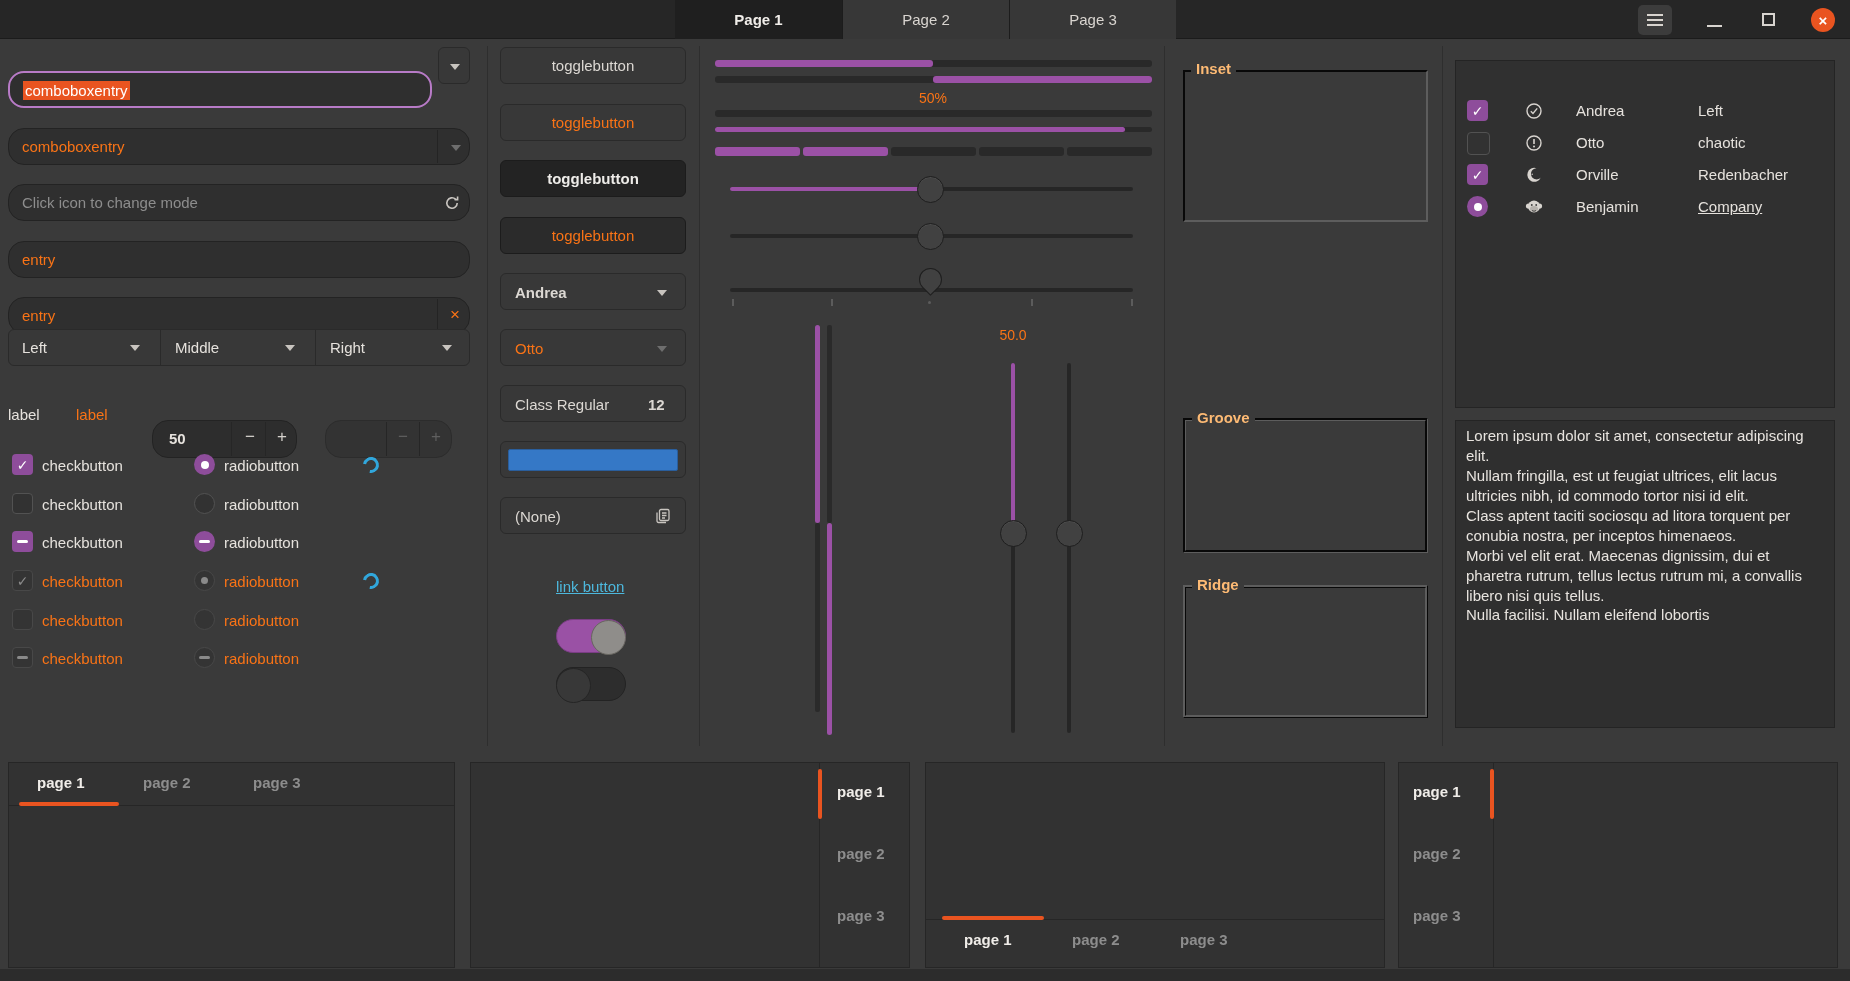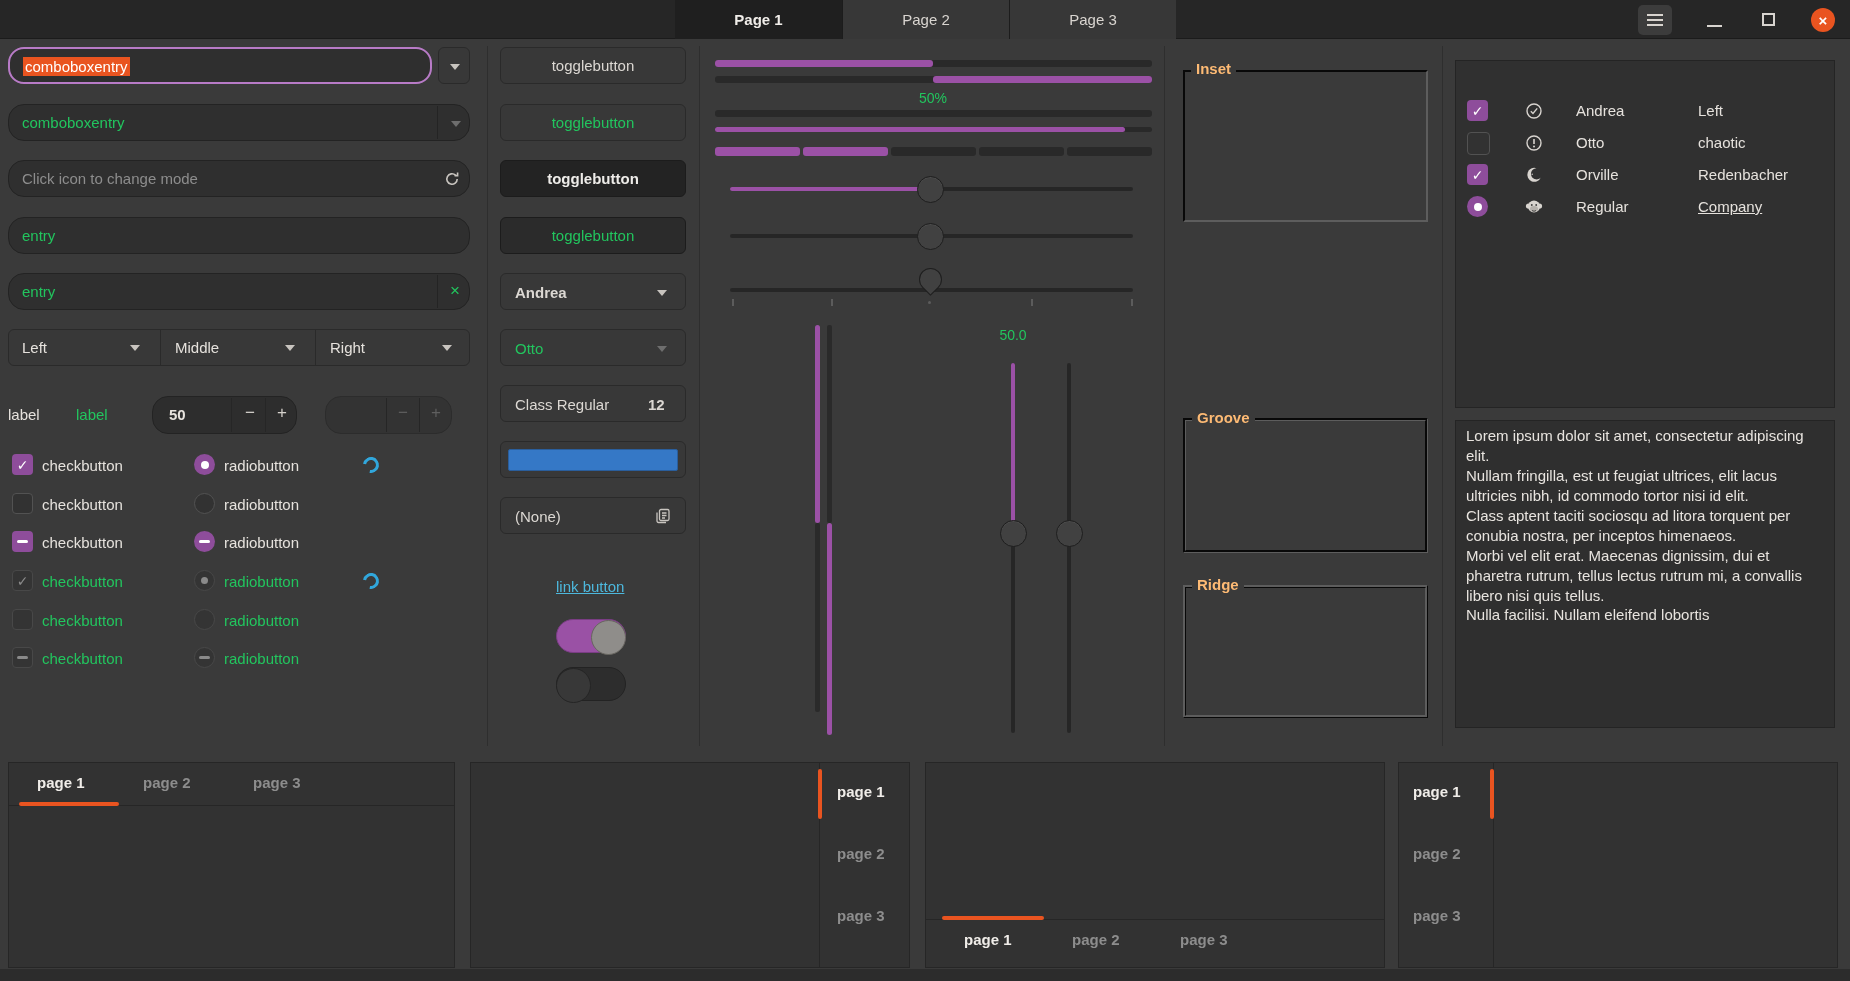--- a/index.html
+++ b/index.html
@@ -5,22 +5,22 @@
   html,body{margin:0;padding:0;background:#3a3a3a;}
   .app{position:relative;width:1850px;height:981px;background:#3a3a3a;overflow:hidden;
        font-family:"Liberation Sans","DejaVu Sans",sans-serif;font-size:15px;color:#e6e2dd;}
   .abs{position:absolute;box-sizing:border-box;}
   
   .header{left:0;top:0;width:1850px;height:39px;background:#262626;border-bottom:1px solid #1b1b1b;}
   .htab{top:0;height:39px;line-height:39px;text-align:center;background:#373737;border-left:1px solid #1c1c1c;color:#d9d5d0;cursor:default;}
   .htab.active{background:#1f1f1f;color:#f0ede9;font-weight:bold;}
   .winbtn{display:flex;align-items:center;justify-content:center;}
   
-  .dim{color:#22c55e;}
-  .entry{background:#2f2f2f;border:1px solid #232323;border-radius:16px;}
+  .dim{color:#f97316;}
+  .entry{background:#2f2f2f;border:1px solid #232323;border-radius:16px;margin-top:24px;}
   .entry .val{position:absolute;left:13px;top:0;line-height:35px;}
   .btn{background:#383838;border:1px solid #2a2a2a;border-radius:6px;text-align:center;color:#dcd8d3;}
   .btn.pressed{background:#232323;border-color:#1c1c1c;color:#eeece9;}
   .btn-lab{line-height:35px;display:block;}
   .tri{width:0;height:0;border-left:5px solid transparent;border-right:5px solid transparent;border-top:6px solid #c8c4bf;}
   .tri.dim2{border-top-color:#6e6e6e;}
   .vline{width:1px;background:#242424;}
   .sel{background:#e95420;color:#ffffff;padding:1px 2px;}
   
   .check,.radio{width:21px;height:21px;display:flex;align-items:center;justify-content:center;}
@@ -391,21 +391,21 @@
         <svg class="icon18" viewBox="0 0 18 18">
             <circle cx="3.5" cy="8" r="2.6" fill="#d8d4cf"></circle>
             <circle cx="14.5" cy="8" r="2.6" fill="#d8d4cf"></circle>
             <circle cx="9" cy="8.5" r="6" fill="#d8d4cf"></circle>
             <ellipse cx="9" cy="11" rx="4" ry="3" fill="#b4b0ab"></ellipse>
             <circle cx="6.8" cy="7" r="0.9" fill="#3a3a3a"></circle>
             <circle cx="11.2" cy="7" r="0.9" fill="#3a3a3a"></circle>
             <path d="M7 12.5 Q9 14 11 12.5" stroke="#3a3a3a" stroke-width="0.9" fill="none"></path>
           </svg>
       </span>
-      <span class="cell" style="left:120px;">Regular</span>
+      <span class="cell" style="left:120px;">Benjamin</span>
       <span class="cell" style="left:242px;text-decoration:underline;">Company</span>
     </div>
   </div>
 
   <div class="abs textview" style="left:1455px;top:420px;width:380px;height:308px;">Lorem ipsum dolor sit amet, consectetur adipiscing elit.
 Nullam fringilla, est ut feugiat ultrices, elit lacus ultricies nibh, id commodo tortor nisi id elit.
 Class aptent taciti sociosqu ad litora torquent per conubia nostra, per inceptos himenaeos.
 Morbi vel elit erat. Maecenas dignissim, dui et pharetra rutrum, tellus lectus rutrum mi, a convallis libero nisi quis tellus.
 Nulla facilisi. Nullam eleifend lobortis</div>
 

